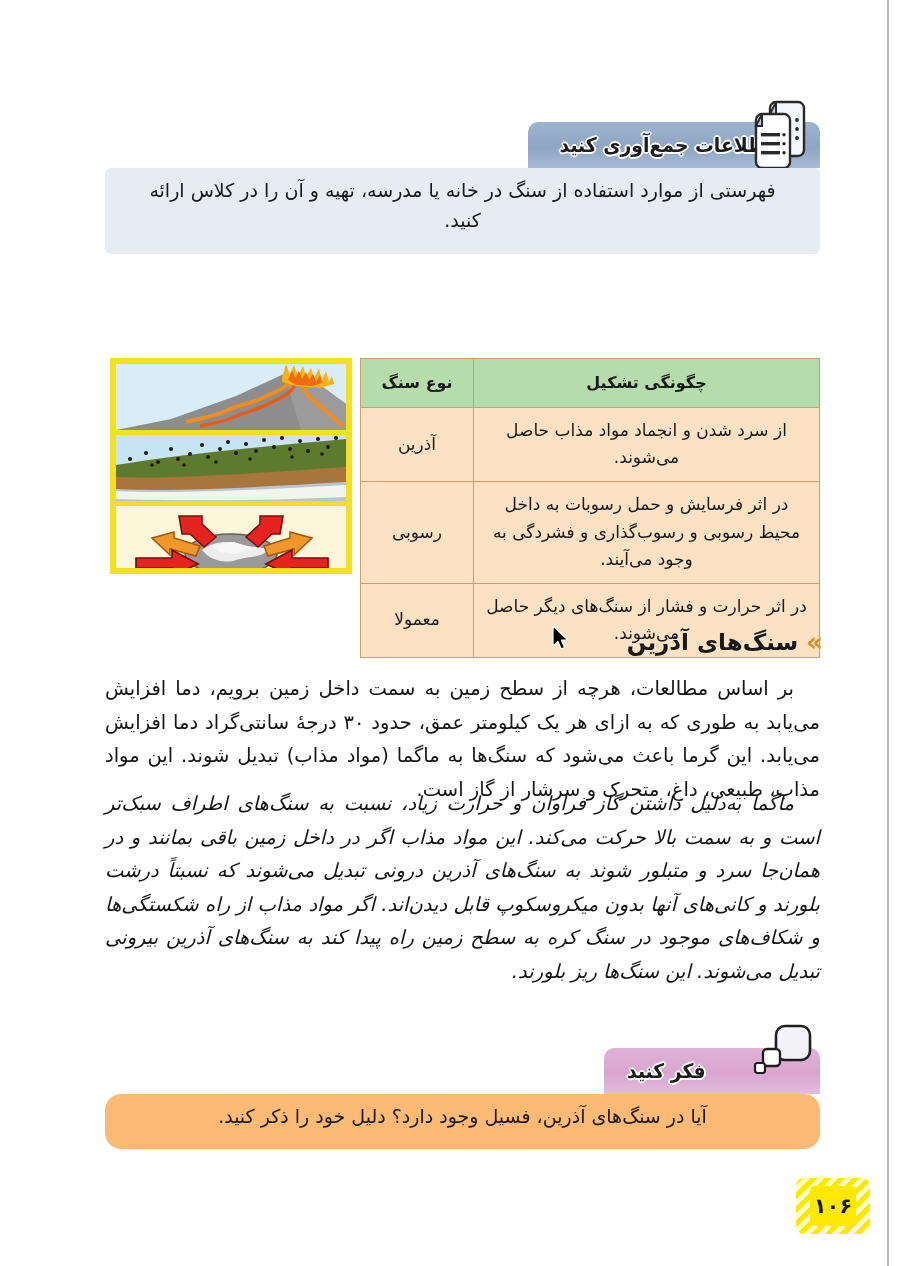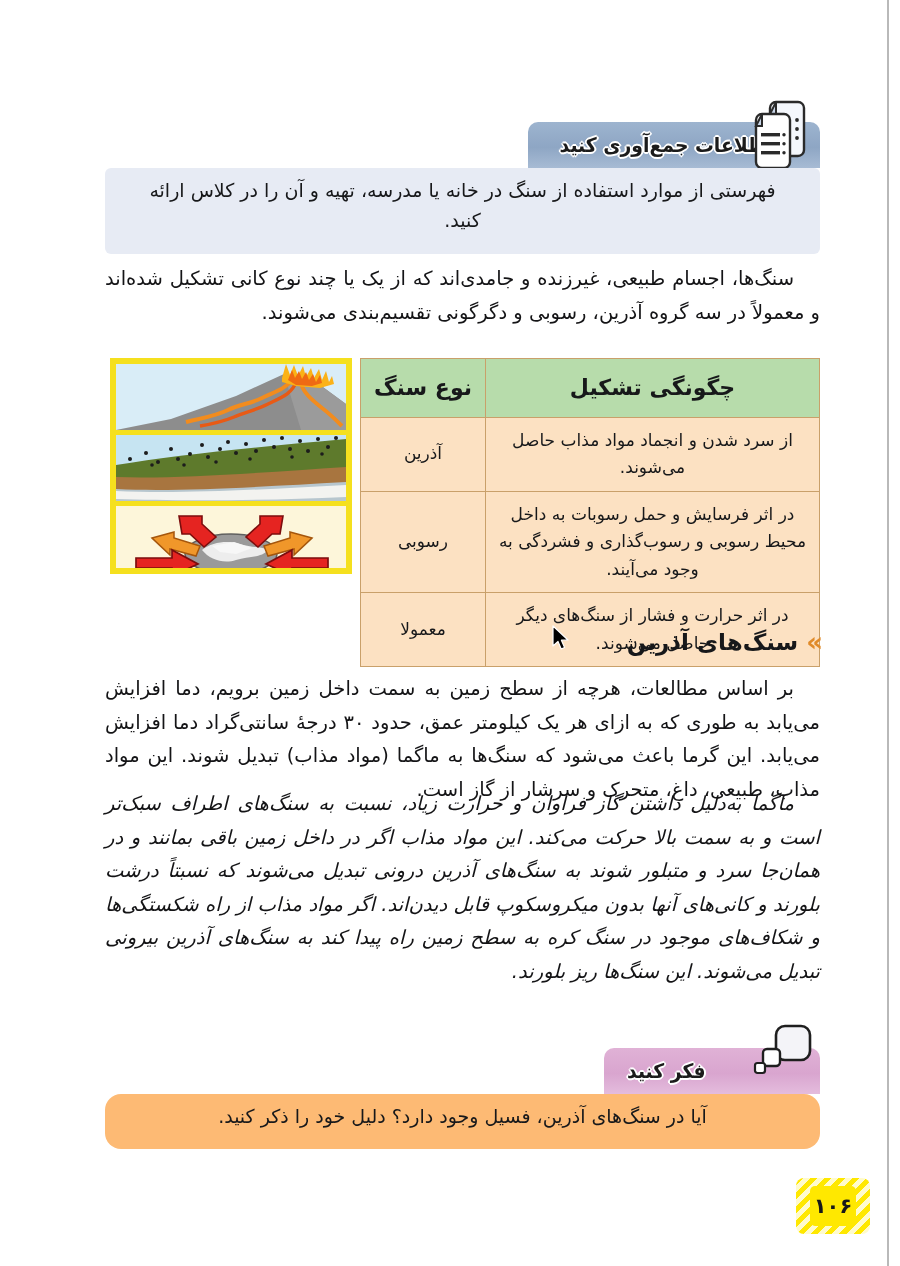--- a/index.html
+++ b/index.html
@@ -146,22 +146,22 @@
   table.rocks th, table.rocks td {
     border: 1px solid #c9a06a;
     padding: 9px 10px;
     vertical-align: middle;
     text-align: center;
     line-height: 1.62;
   }
   table.rocks thead th {
     background: #b7dcab;
     font-weight: bold;
-    font-size: 22px;
-    padding: 11px 10px;
+    font-size: 16px;
+    padding: 11px 4px;
   }
   table.rocks td { background: #fce1c2; }
   table.rocks .c-type { width: 104px; }
   table.rocks .c-how  { text-align: center; }
 
   
   .section-head {
     position: absolute;
     right: 80px;
     top: 629px;
@@ -248,23 +248,20 @@
             <circle cx="32" cy="38.7" r="1.7" fill="#2a2a2a"></circle>
             <circle cx="32" cy="47.7" r="1.7" fill="#2a2a2a"></circle>
             <circle cx="32" cy="56.7" r="1.7" fill="#2a2a2a"></circle>
           </g>
         </svg>
       </span>
     </div>
     <div class="callout-body blue">فهرستی از موارد استفاده از سنگ در خانه یا مدرسه، تهیه و آن را در کلاس ارائه کنید.</div>
   </div>
 
-  <div class="para" style="top:262px;">
-    <span class="indent"></span><span>سنگ‌ها، اجسام طبیعی، غیرزنده و جامدی‌اند که از یک یا چند نوع کانی تشکیل شده‌اند و معمولاً در سه گروه آذرین، رسوبی و دگرگونی تقسیم‌بندی می‌شوند.</span>
-  </div>
 
   <div class="figbox">
 
     <div class="fig-panel" style="height:66px;">
       <svg viewBox="0 0 230 66" width="230" height="66" preserveAspectRatio="none">
         <rect x="0" y="0" width="230" height="66" fill="#d9edf7"></rect>
         <path d="M0 66 L55 55 L120 32 L168 10 L200 18 L230 40 L230 66 Z" fill="#8d8d8d"></path>
         <path d="M168 10 L200 18 L230 40 L230 66 L185 66 Z" fill="#9b9b9b"></path>
         <path d="M176 16 C168 26 158 28 146 34 C134 40 124 40 112 46 C100 52 86 54 70 58" stroke="#f28c1e" stroke-width="4" fill="none"></path>
         <path d="M180 18 C176 30 164 34 152 40 C140 46 130 48 118 53 C106 58 96 60 84 62" stroke="#e85a15" stroke-width="3.4" fill="none"></path>

